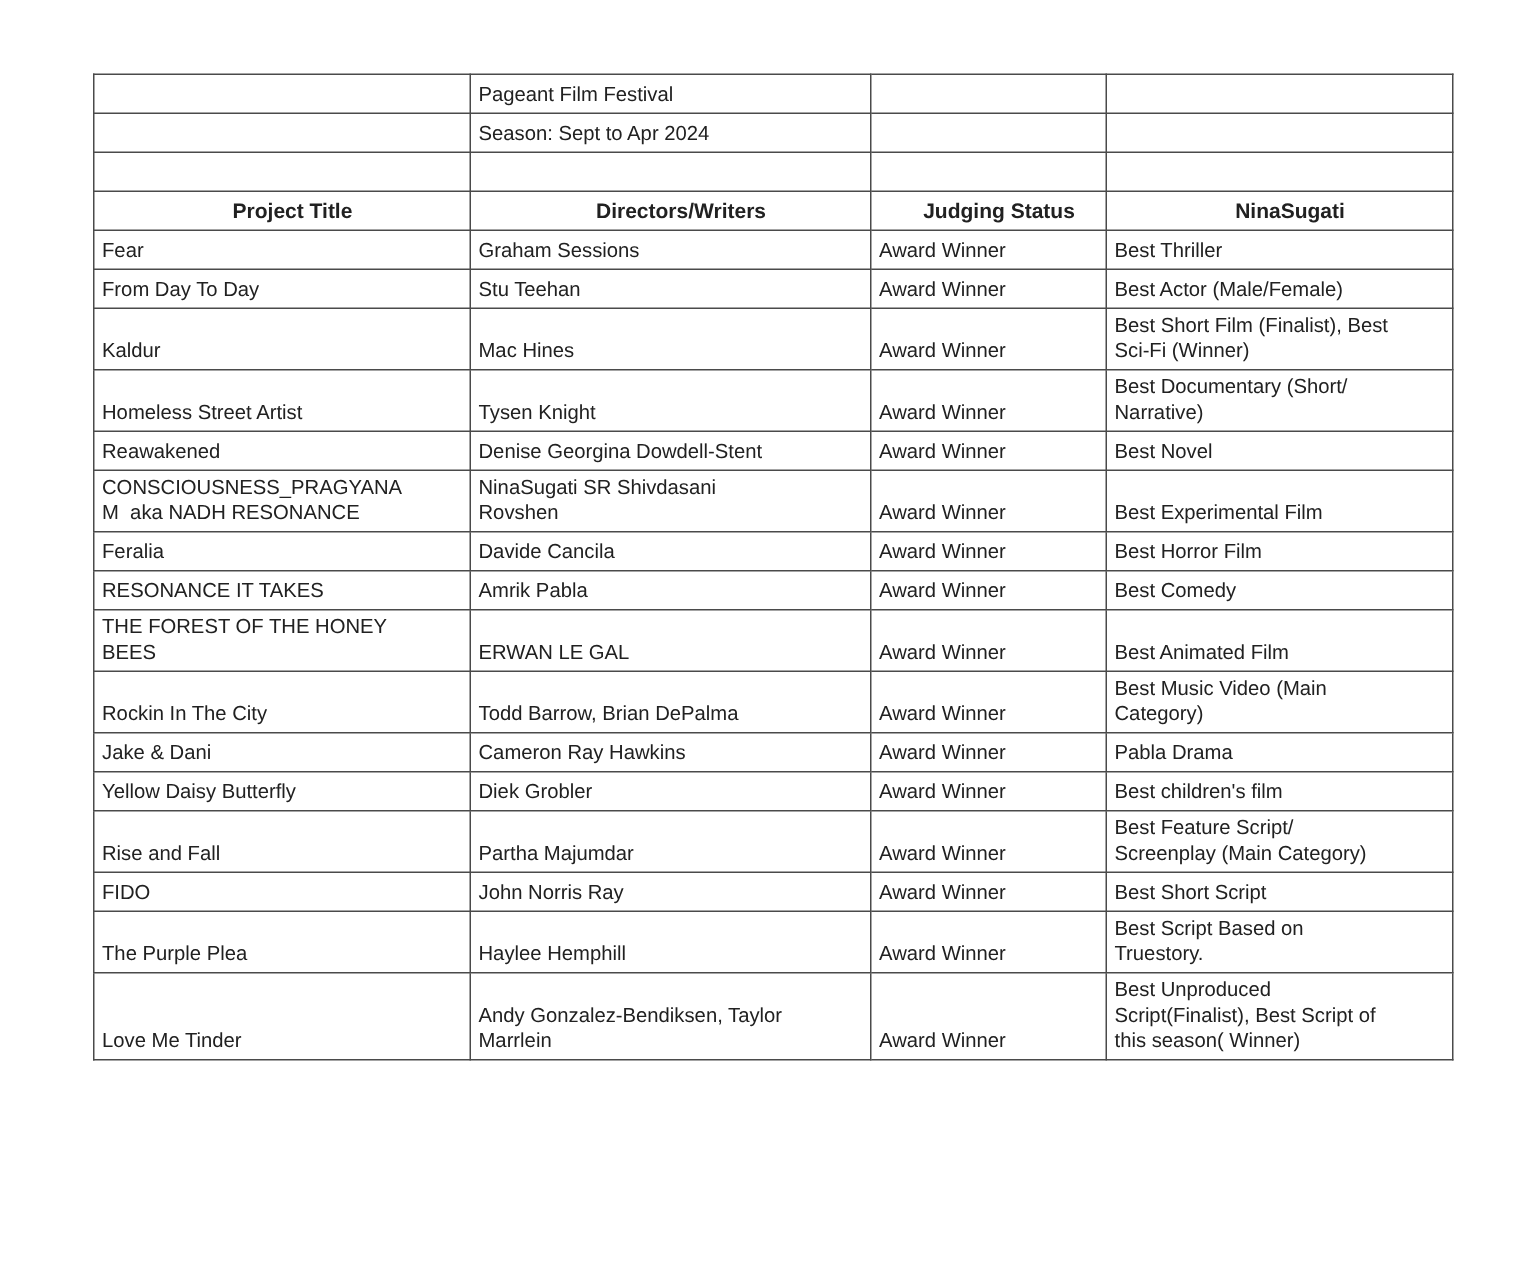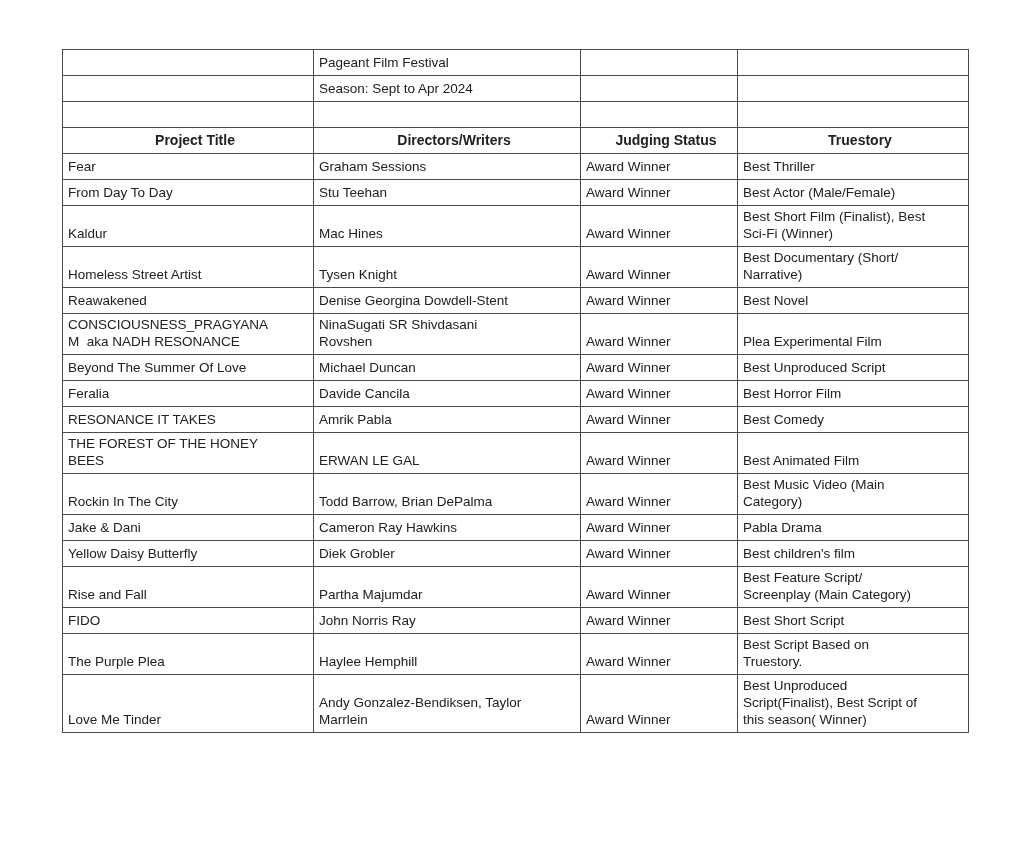--- a/index.html
+++ b/index.html
@@ -75,21 +75,21 @@
         <tr>
           <td></td>
           <td></td>
           <td></td>
           <td></td>
         </tr>
         <tr>
           <th>Project Title</th>
           <th>Directors/Writers</th>
           <th>Judging Status</th>
-          <th>Truestory</th>
+          <th>NinaSugati</th>
         </tr>
         <tr>
           <td>Fear</td>
           <td>Graham Sessions</td>
           <td class="center">Award Winner</td>
           <td>Best Thriller</td>
         </tr>
         <tr>
           <td>From Day To Day</td>
           <td>Stu Teehan</td>
@@ -115,27 +115,21 @@
           <td>Denise Georgina Dowdell-Stent</td>
           <td class="center">Award Winner</td>
           <td>Best Novel</td>
         </tr>
         <tr>
           <td>CONSCIOUSNESS_PRAGYANA
 M  aka NADH RESONANCE</td>
           <td>NinaSugati SR Shivdasani
 Rovshen</td>
           <td class="center">Award Winner</td>
-          <td>Plea Experimental Film</td>
-        </tr>
-        <tr>
-          <td>Beyond The Summer Of Love</td>
-          <td>Michael Duncan</td>
-          <td class="center">Award Winner</td>
-          <td>Best Unproduced Script</td>
+          <td>Best Experimental Film</td>
         </tr>
         <tr>
           <td>Feralia</td>
           <td>Davide Cancila</td>
           <td class="center">Award Winner</td>
           <td>Best Horror Film</td>
         </tr>
         <tr>
           <td>RESONANCE IT TAKES</td>
           <td>Amrik Pabla</td>

